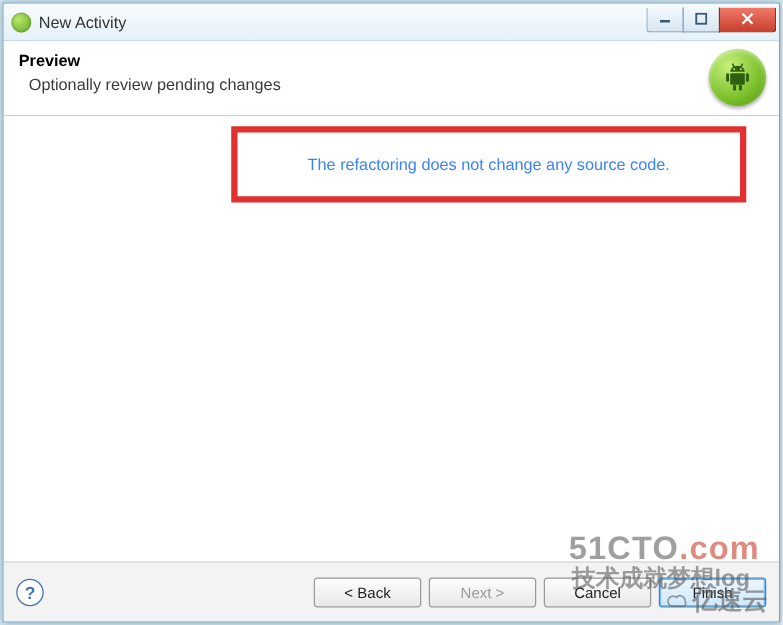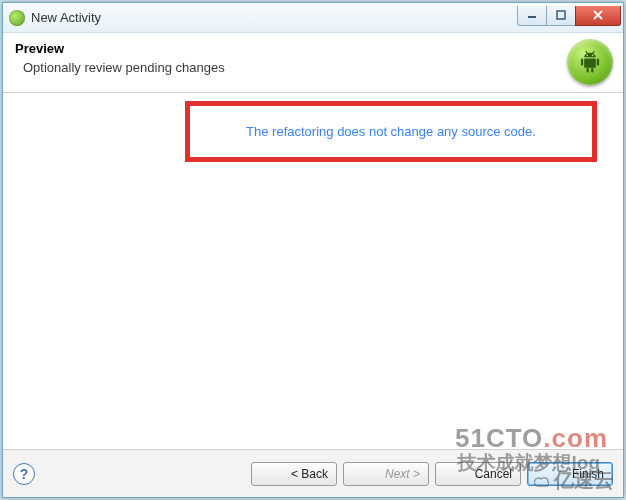--- a/index.html
+++ b/index.html
@@ -128,26 +128,24 @@
     min-width: 86px;
     height: 24px;
     margin-left: 6px;
     border: 1px solid #9a9a9a;
     background: linear-gradient(#fdfdfd, #e7e7e7);
     border-radius: 3px;
     font-size: 12px;
     color: #222;
     cursor: pointer;
     padding: 0 8px;
-    text-align: right;
   }
   .dlg-btn:disabled {
     color: #9a9a9a;
     cursor: default;
-    font-style: italic;
   }
   .dlg-btn.default {
     border-color: #3d89c9;
     box-shadow: 0 0 0 1px #7fb9e6 inset;
     background: linear-gradient(#eef7fe, #cfe7fa);
   }
   
   .wm {
     position: absolute;
     color: rgba(80,80,80,0.55);

